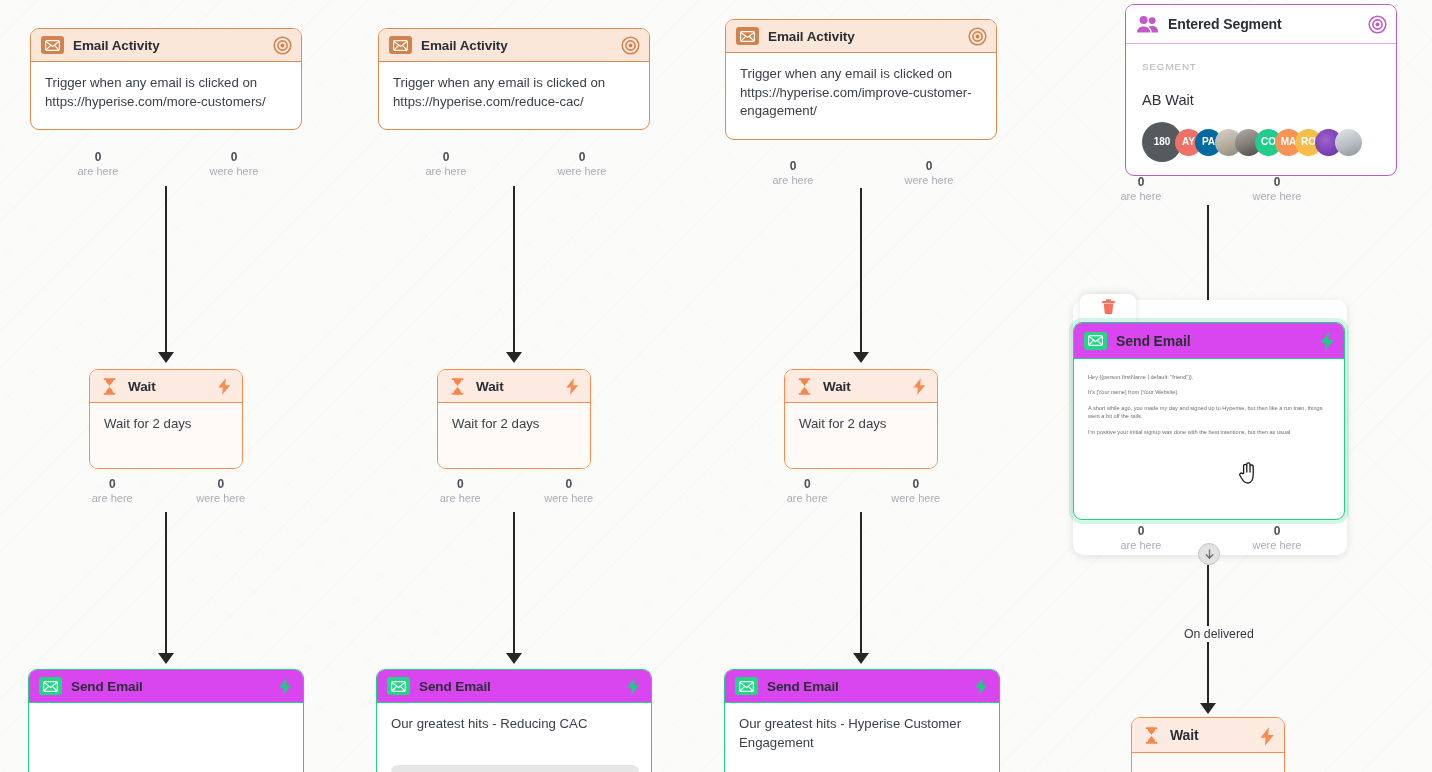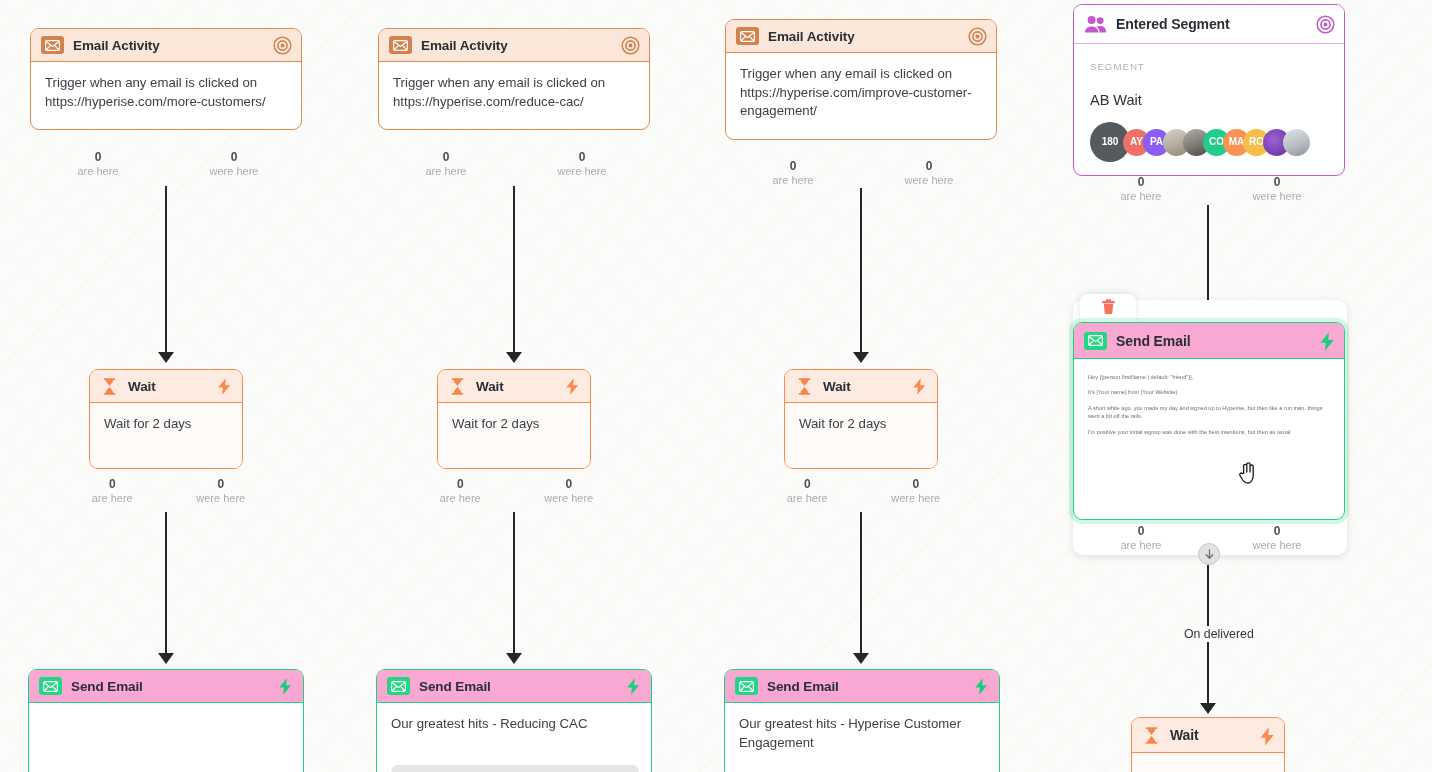--- a/index.html
+++ b/index.html
@@ -57,21 +57,21 @@
   
   .node.wait { border: 1.6px solid #fb8c4e; }
   .node.wait .node-head {
     background: #fdeae0;
     border-bottom: 1.4px solid #fb8c4e;
   }
   .node.wait .node-body { background: #fefaf7; }
   
   .node.email { border: 1.6px solid #21d182; }
   .node.email .node-head {
-    background: #f9a8d4;
+    background: #d946ef;
     border-bottom: 1.4px solid #21d182;
   }
   
   .node.segment { border: 1.6px solid #c358c8; }
   .node.segment .node-head {
     background: #ffffff;
     border-bottom: 1.3px solid #e4a9e6;
   }
 
   
@@ -442,21 +442,21 @@
       <span class="node-title">Send Email</span>
       <span class="bolt-ico ico">
         <svg width="17" height="19" viewBox="0 0 17 19">
             <path d="M9.8 1.2L2.2 10.6h4.6L6.2 17.8L14.2 8.2H9.2z" fill="#17d07d"></path>
           </svg>
       </span>
     </div>
     <div class="node-body">Our greatest hits - Hyperise Customer Engagement</div>
   </div>
 
-  <div class="node segment" style="left:1073px; top:4px; width:272px;">
+  <div class="node segment" style="left:1125px; top:4px; width:272px;">
     <div class="node-head" style="height:39px;">
       <span class="people-ico ico">
         <svg width="23" height="19" viewBox="0 0 23 19">
             <circle cx="7.6" cy="5" r="4" fill="#c358c8"></circle>
             <circle cx="16.2" cy="5.6" r="3.4" fill="#c358c8"></circle>
             <path d="M1 17.6c0-3.9 3-6 6.6-6s6.6 2.1 6.6 6z" fill="#c358c8"></path>
             <path d="M12.6 11.8c1-.5 2.2-.8 3.6-.8 3.1 0 5.8 1.8 5.8 5.4v1.2h-6.4c0-2.4-1.1-4.4-3-5.8z" fill="#c358c8"></path>
           </svg>
       </span>
       <span class="node-title" style="font-size:14px;">Entered Segment</span>
@@ -471,21 +471,21 @@
     <div class="node-body" style="padding:14px 16px 14px 16px;">
       <div class="seg-label">SEGMENT</div>
       <div class="seg-value">AB Wait</div>
       <div class="avatars">
         <div class="av big" style="background:#555a5e;">
           <span>180</span>
         </div>
         <div class="av" style="background:#ef7067;">
           <span>AY</span>
         </div>
-        <div class="av" style="background:#8b5cf6;">
+        <div class="av" style="background:#0369a1;">
           <span>PA</span>
         </div>
         <div class="av" style="background:linear-gradient(160deg,#d9d2c8 0%,#b9b0a4 50%,#8d8578 100%);"></div>
         <div class="av" style="background:linear-gradient(160deg,#b3aea7 0%,#7e7a74 55%,#4c4944 100%);"></div>
         <div class="av" style="background:#21cc8d;">
           <span>CO</span>
         </div>
         <div class="av" style="background:#f79354;">
           <span>MA</span>
         </div>

